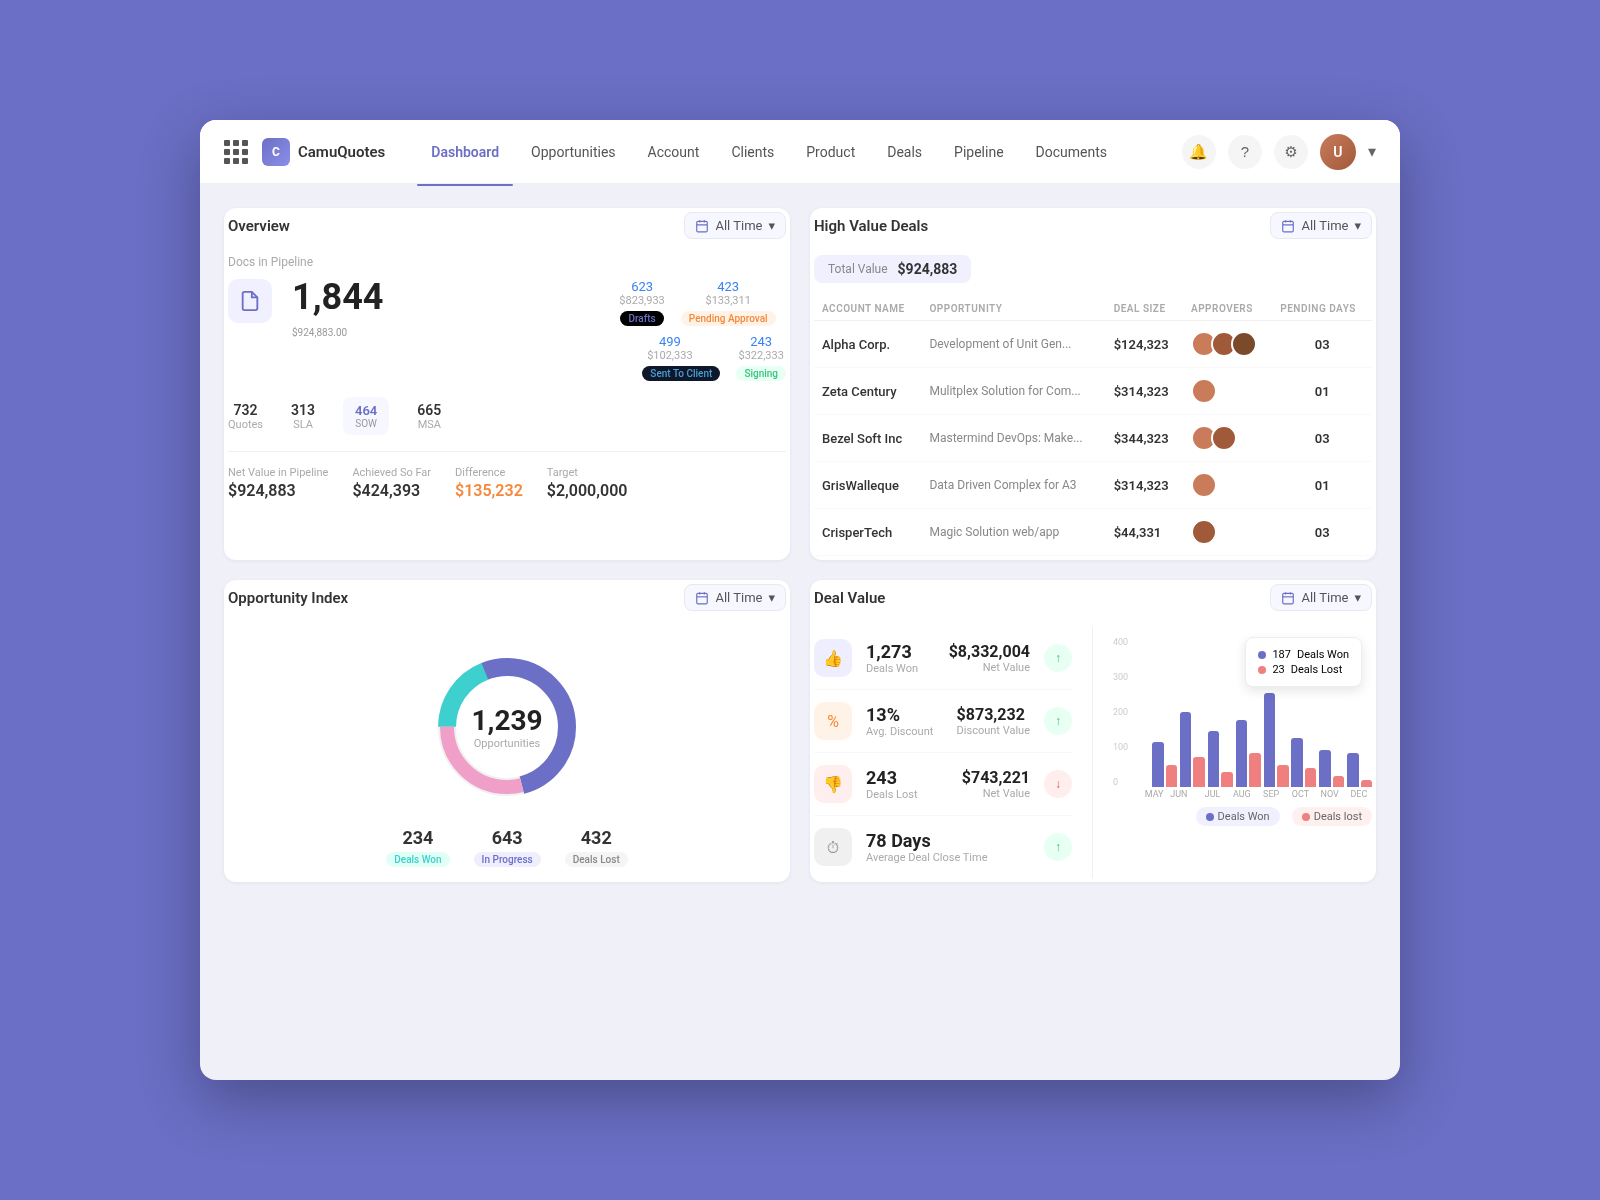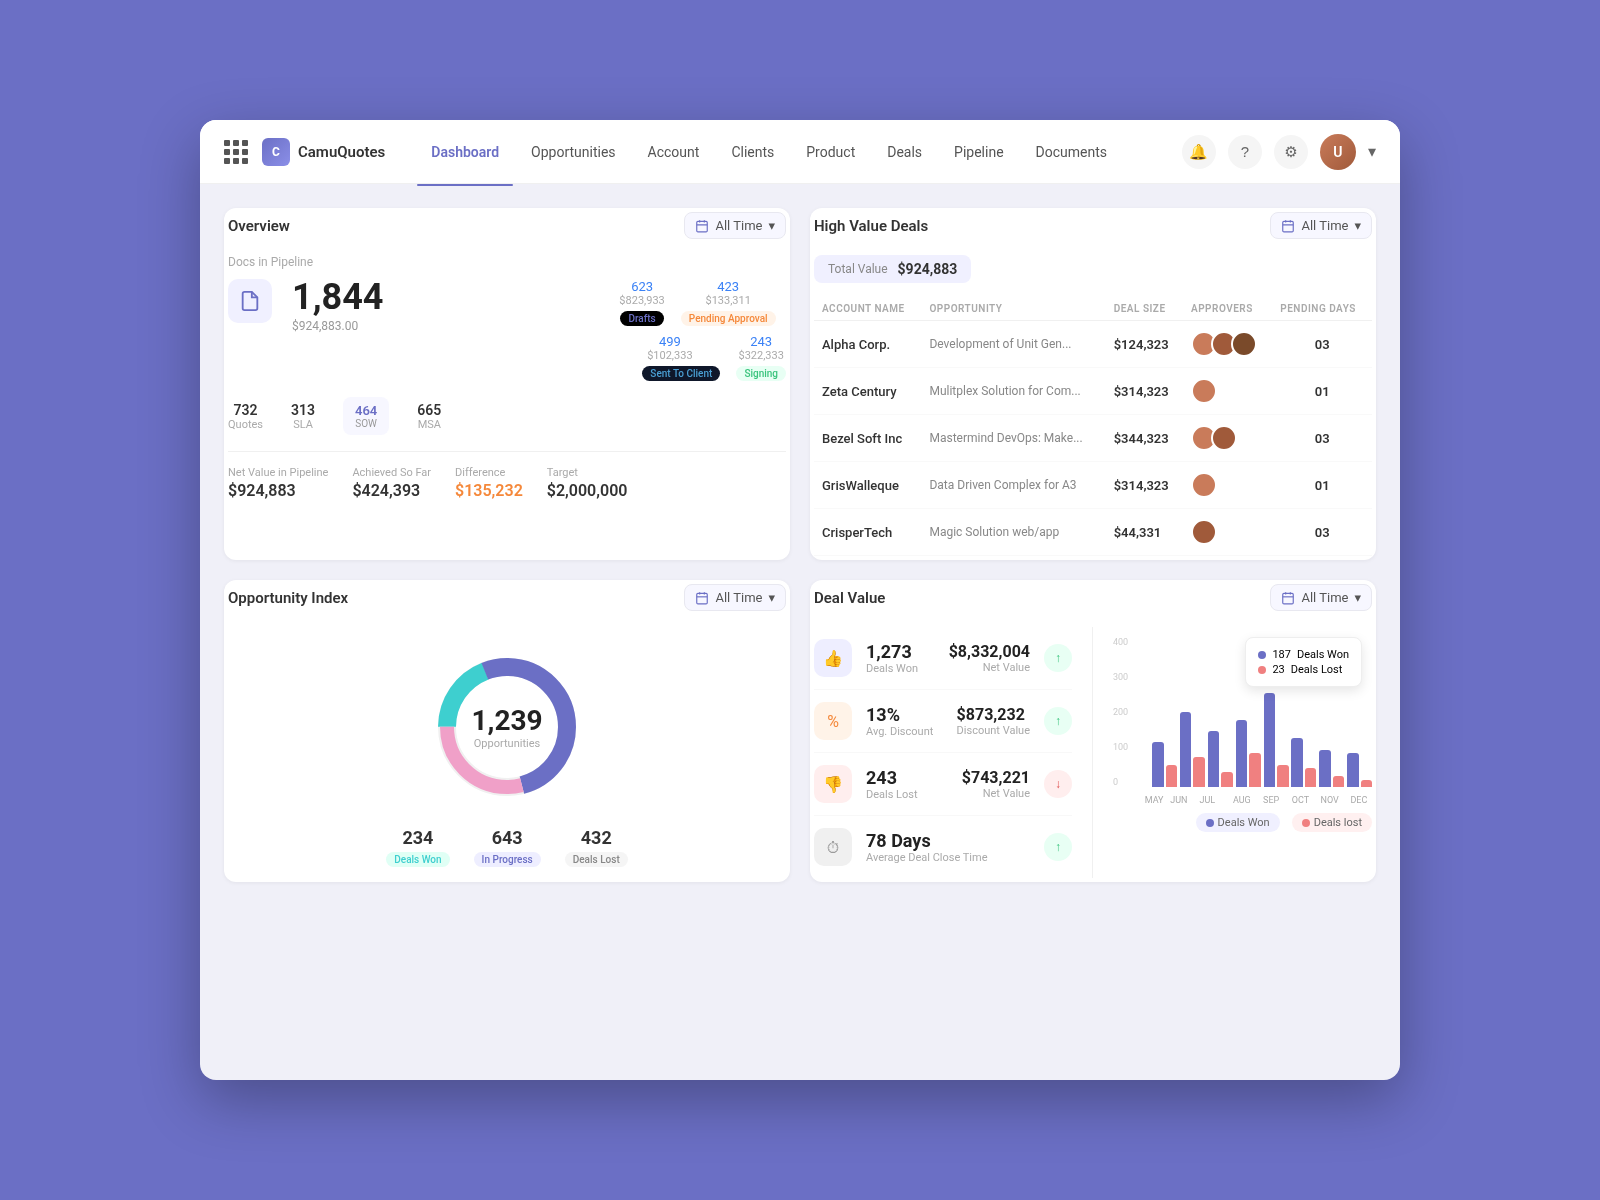--- a/index.html
+++ b/index.html
@@ -154,21 +154,21 @@
       background: #f0f0ff;
       border-radius: 10px;
       display: flex; align-items: center; justify-content: center;
       flex-shrink: 0;
     }
     .big-number {
       font-size: 36px; font-weight: 700; color: #222;
       line-height: 1;
     }
     .big-number-sub {
-      font-size: 12px; color: #999; margin-top: 4px;
+      font-size: 10px; color: #999; margin-top: 12px;
     }
     .overview-stats-right {
       display: flex;
       flex-direction: column;
       gap: 8px;
       margin-left: auto;
     }
     .stat-group {
       display: flex;
       gap: 16px;
@@ -778,24 +778,24 @@
                     <span>Deals Won</span>
                   </div>
                   <div class="tooltip-row">
                     <div class="tooltip-dot" style="background:#f08080;"></div>
                     <span>23</span>
                     <span>Deals Lost</span>
                   </div>
                 </div>
               </div>
 
-              <div id="chart-x-labels" style="display:flex;gap:3px;padding-left:28px;margin-top:8px;">
+              <div id="chart-x-labels" style="display:flex;gap:3px;padding-left:28px;margin-top:2px;">
               <span style="flex: 1 1 0%; text-align: center; font-size: 9px; color: rgb(170, 170, 170);">MAY</span>
                   <span style="flex: 1 1 0%; text-align: left; font-size: 9px; color: rgb(170, 170, 170);">JUN</span>
-                  <span style="flex: 1 1 0%; font-size: 9px; color: rgb(170, 170, 170);">JUL</span>
+                  <span style="flex: 1 1 0%; text-align: center; font-size: 9px; color: rgb(170, 170, 170);">JUL</span>
                   <span style="flex: 1 1 0%; text-align: center; font-size: 9px; color: rgb(170, 170, 170);">AUG</span>
                   <span style="flex: 1 1 0%; text-align: center; font-size: 9px; color: rgb(170, 170, 170);">SEP</span>
                   <span style="flex: 1 1 0%; text-align: center; font-size: 9px; color: rgb(170, 170, 170);">OCT</span>
                   <span style="flex: 1 1 0%; text-align: center; font-size: 9px; color: rgb(170, 170, 170);">NOV</span>
                   <span style="flex: 1 1 0%; text-align: center; font-size: 9px; color: rgb(170, 170, 170);">DEC</span>
                 </div>
             </div>
             <div class="chart-legend">
               <div class="legend-item">
                 <div class="legend-dot blue"></div>

